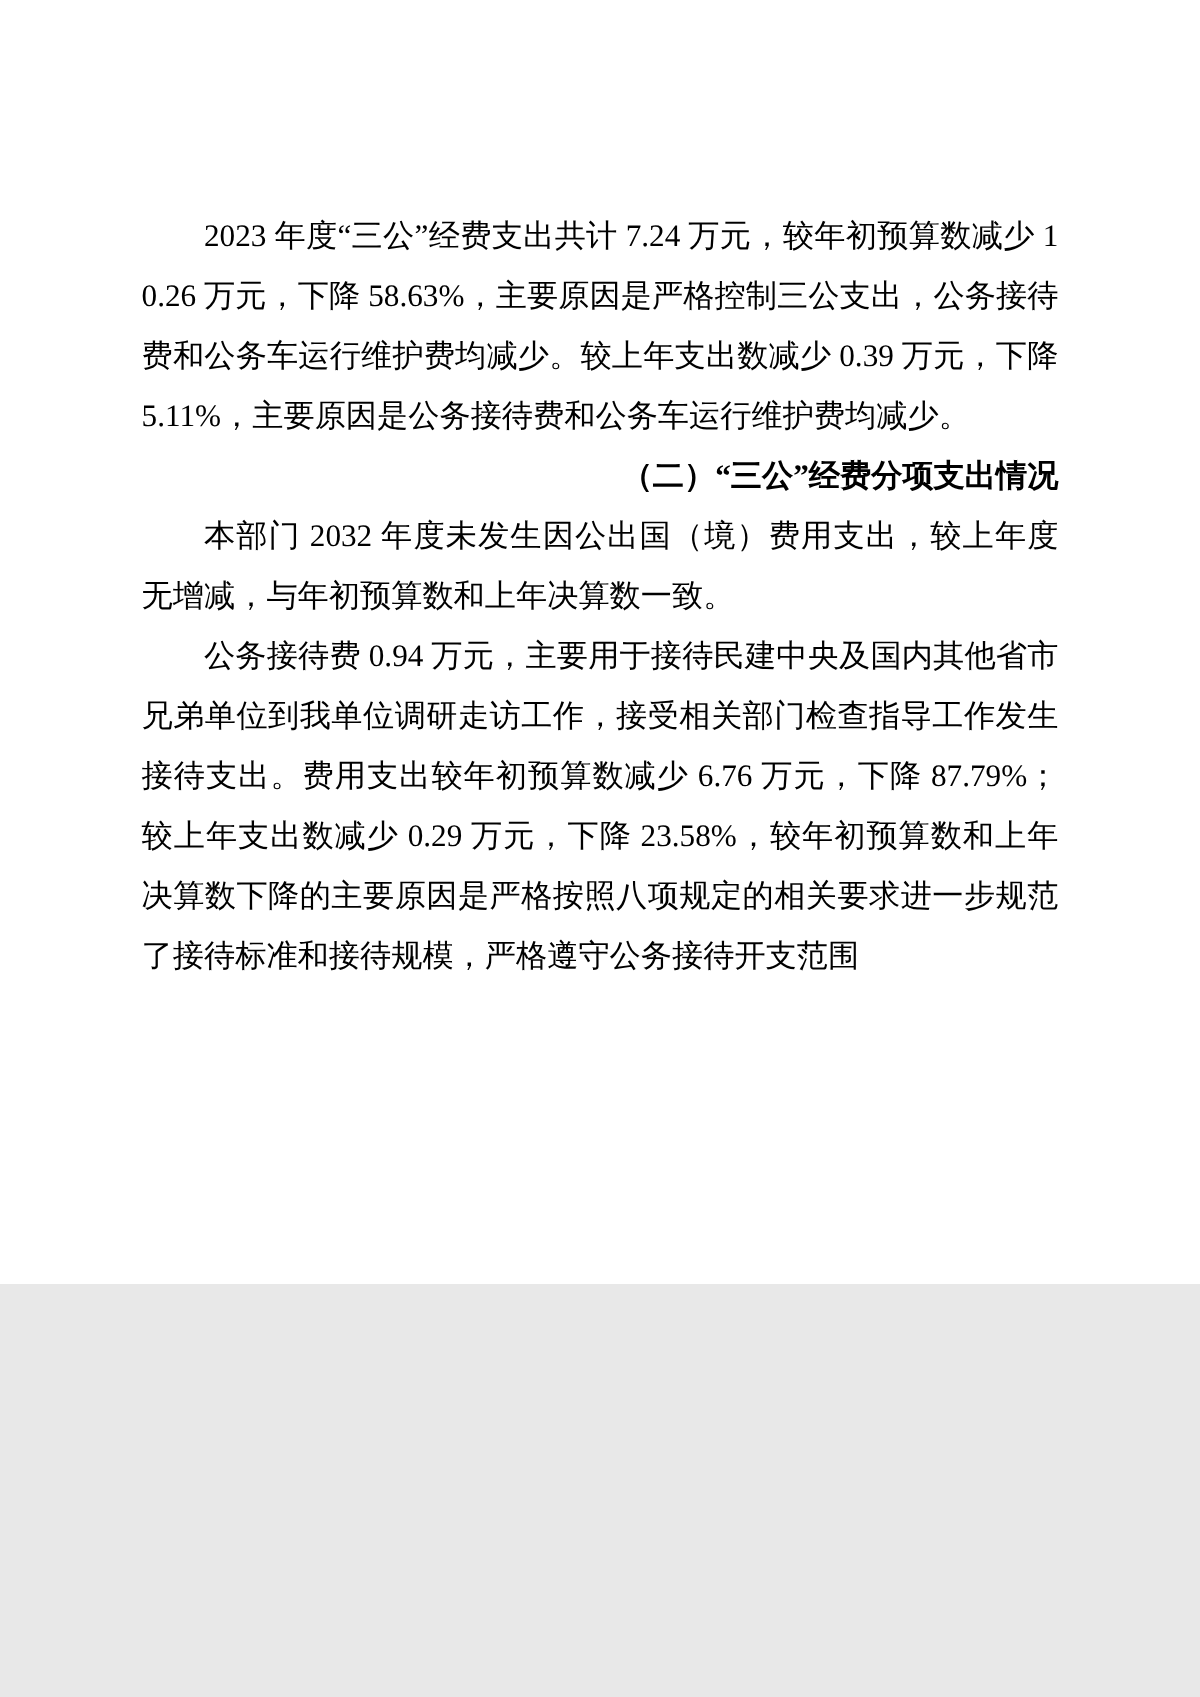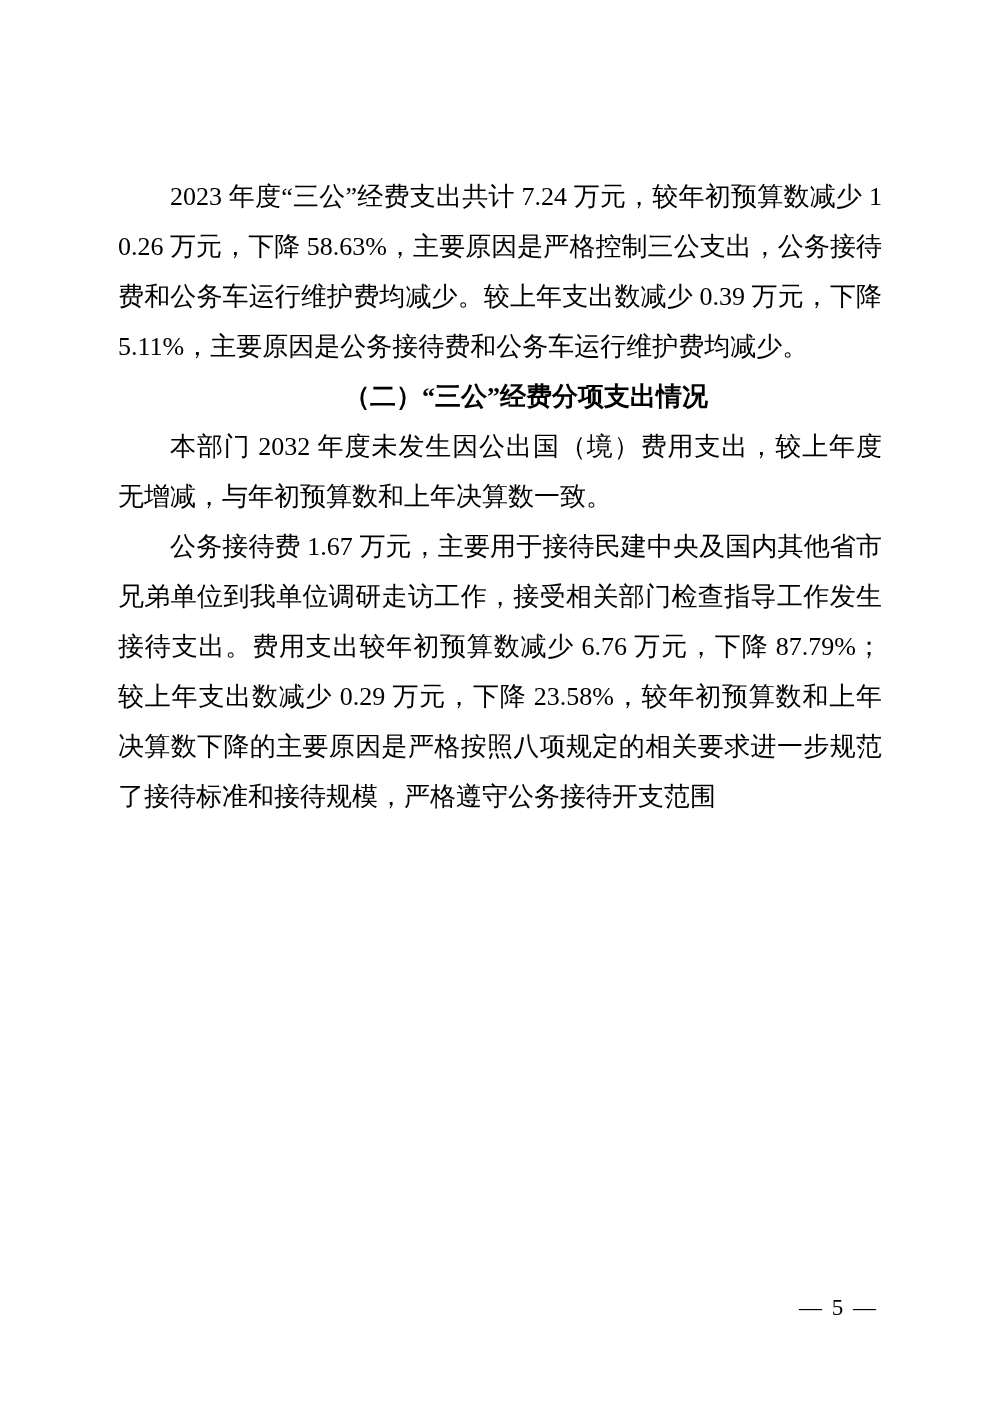--- a/index.html
+++ b/index.html
@@ -3,21 +3,21 @@
 <meta charset="utf-8">
 <style>
   html, body {
     margin: 0;
     padding: 0;
     background: #e8e8e8;
   }
   .page {
     position: relative;
     width: 1000px;
-    height: 1414px;
+    height: 1070px;
     margin: 0 auto;
     background: #ffffff;
     color: #000000;
     font-family: "Liberation Serif", "DejaVu Serif", serif;
     overflow: hidden;
   }
   .text-area {
     position: absolute;
     left: 118px;
     top: 172px;
@@ -28,36 +28,36 @@
     text-justify: inter-ideograph;
   }
   .text-area p {
     margin: 0;
     padding: 0;
     text-indent: 2em;
     word-break: break-all;
   }
   .text-area p.heading {
     font-weight: bold;
-    text-align: center;
+    text-align: right;
   }
   .page-number {
     position: absolute;
     top: 1293px;
     right: 122px;
     font-size: 23px;
     line-height: 30px;
     letter-spacing: 2px;
     white-space: nowrap;
   }
 </style>
 </head>
 <body>
 
 <div class="page">
   <div class="text-area">
     <p>2023 年度“三公”经费支出共计 7.24 万元，较年初预算数减少 10.26 万元，下降 58.63%，主要原因是严格控制三公支出，公务接待费和公务车运行维护费均减少。较上年支出数减少 0.39 万元，下降 5.11%，主要原因是公务接待费和公务车运行维护费均减少。</p>
     <p class="heading">（二）“三公”经费分项支出情况</p>
     <p>本部门 2032 年度未发生因公出国（境）费用支出，较上年度无增减，与年初预算数和上年决算数一致。</p>
-    <p>公务接待费 1.67 万元，主要用于接待民建中央及国内其他省市兄弟单位到我单位调研走访工作，接受相关部门检查指导工作发生接待支出。费用支出较年初预算数减少 6.76 万元，下降 87.79%；较上年支出数减少 0.29 万元，下降 23.58%，较年初预算数和上年决算数下降的主要原因是严格按照八项规定的相关要求进一步规范了接待标准和接待规模，严格遵守公务接待开支范围</p>
+    <p>公务接待费 0.94 万元，主要用于接待民建中央及国内其他省市兄弟单位到我单位调研走访工作，接受相关部门检查指导工作发生接待支出。费用支出较年初预算数减少 6.76 万元，下降 87.79%；较上年支出数减少 0.29 万元，下降 23.58%，较年初预算数和上年决算数下降的主要原因是严格按照八项规定的相关要求进一步规范了接待标准和接待规模，严格遵守公务接待开支范围</p>
   </div>
   <div class="page-number">— 5 —</div>
 </div>
 
 </body></html>

